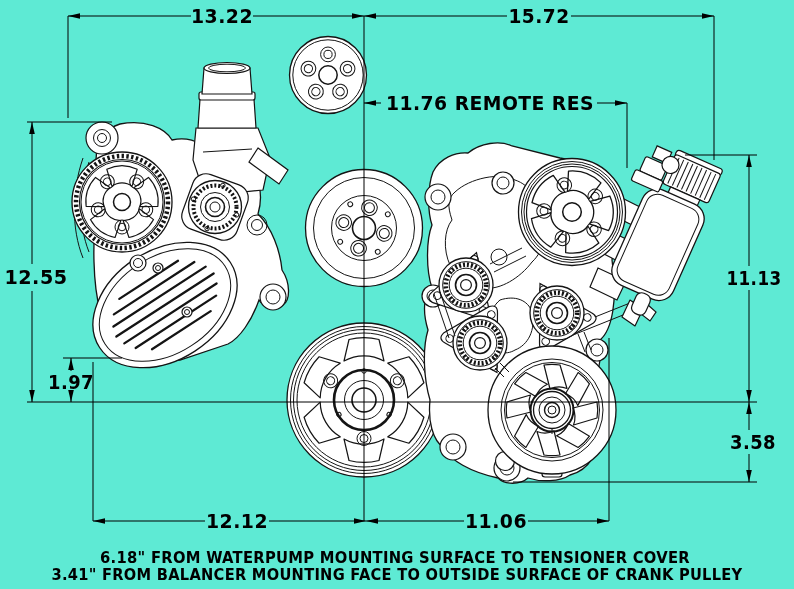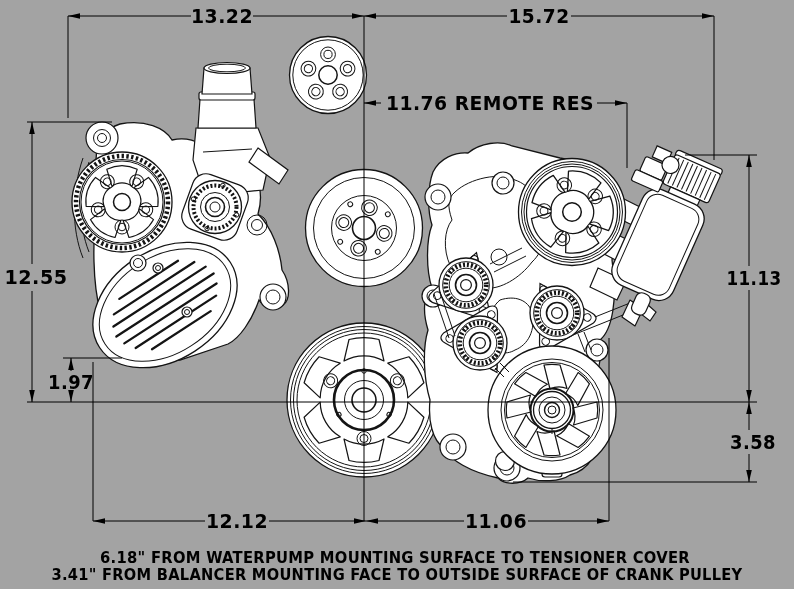--- a/index.html
+++ b/index.html
@@ -1,16 +1,16 @@
 <!DOCTYPE html>
 <html><head>
 <meta charset="utf-8">
 <style>
   html,body{margin:0;padding:0;background:#fff;}
-  #stage{position:relative;width:794px;height:589px;background:#a3a3a3;overflow:hidden;
+  #stage{position:relative;width:794px;height:589px;background:#5eead4;overflow:hidden;
          font-family:"DejaVu Sans","Liberation Sans",sans-serif;}
   svg{display:block;}
   .w1{fill:none;stroke:#141414;stroke-width:1;}
   .wf{fill:#fff;stroke:#141414;stroke-width:1.2;}
   .wf13{fill:#fff;stroke:#141414;stroke-width:1.3;}
   .dim{stroke:#000;stroke-width:1;fill:none;}
   .dimf{fill:#000;stroke:none;}
   .dimtxt{font-family:"DejaVu Sans","Liberation Sans",sans-serif;font-weight:bold;
           font-size:20px;fill:#000;letter-spacing:0.5px;}
   .notetxt{font-family:"DejaVu Sans","Liberation Sans",sans-serif;font-weight:bold;

